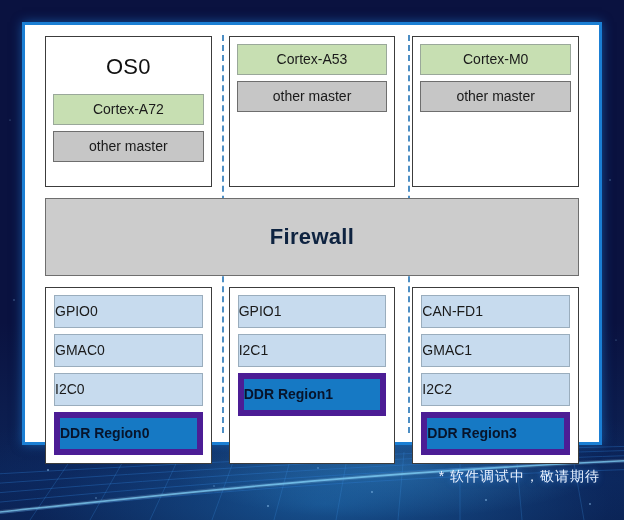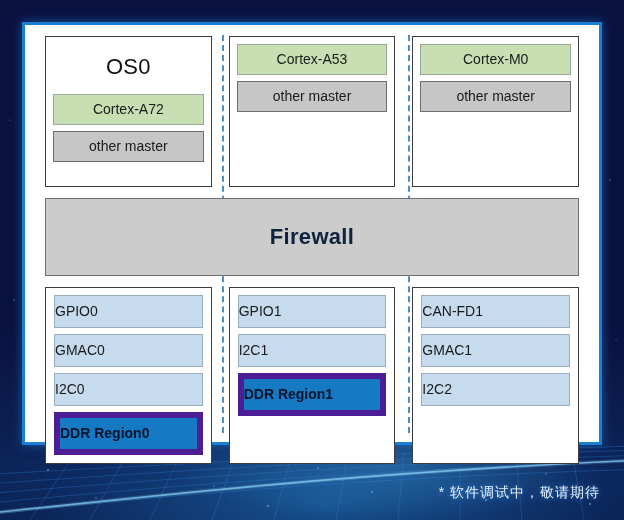--- a/index.html
+++ b/index.html
@@ -150,21 +150,21 @@
     border: 6px solid #4c1d95;
     font-weight: 700;
     color: #07142b;
     margin-bottom: 0;
   }
 
   
   #footnote {
     position: absolute;
     right: 24px;
-    bottom: 18px;
+    bottom: 34px;
     color: #e9f2ff;
     font-size: 14px;
     letter-spacing: 1px;
     text-shadow: 0 0 6px rgba(60,150,255,.7);
     z-index: 3;
     white-space: nowrap;
   }
 </style>
 </head>
 <body>
@@ -257,20 +257,21 @@
       <div class="periph-card">
         <span class="p-chip">GPIO1</span>
         <span class="p-chip">I2C1</span>
         <span class="p-chip ddr">DDR Region1</span>
       </div>
 
       <div class="periph-card">
         <span class="p-chip">CAN-FD1</span>
         <span class="p-chip">GMAC1</span>
         <span class="p-chip">I2C2</span>
+        <span class="p-chip ddr">DDR Region3</span>
       </div>
 
     </div>
 
   </div>
 </div>
 
 <div id="footnote">* 软件调试中，敬请期待</div>
 
 </body></html>

